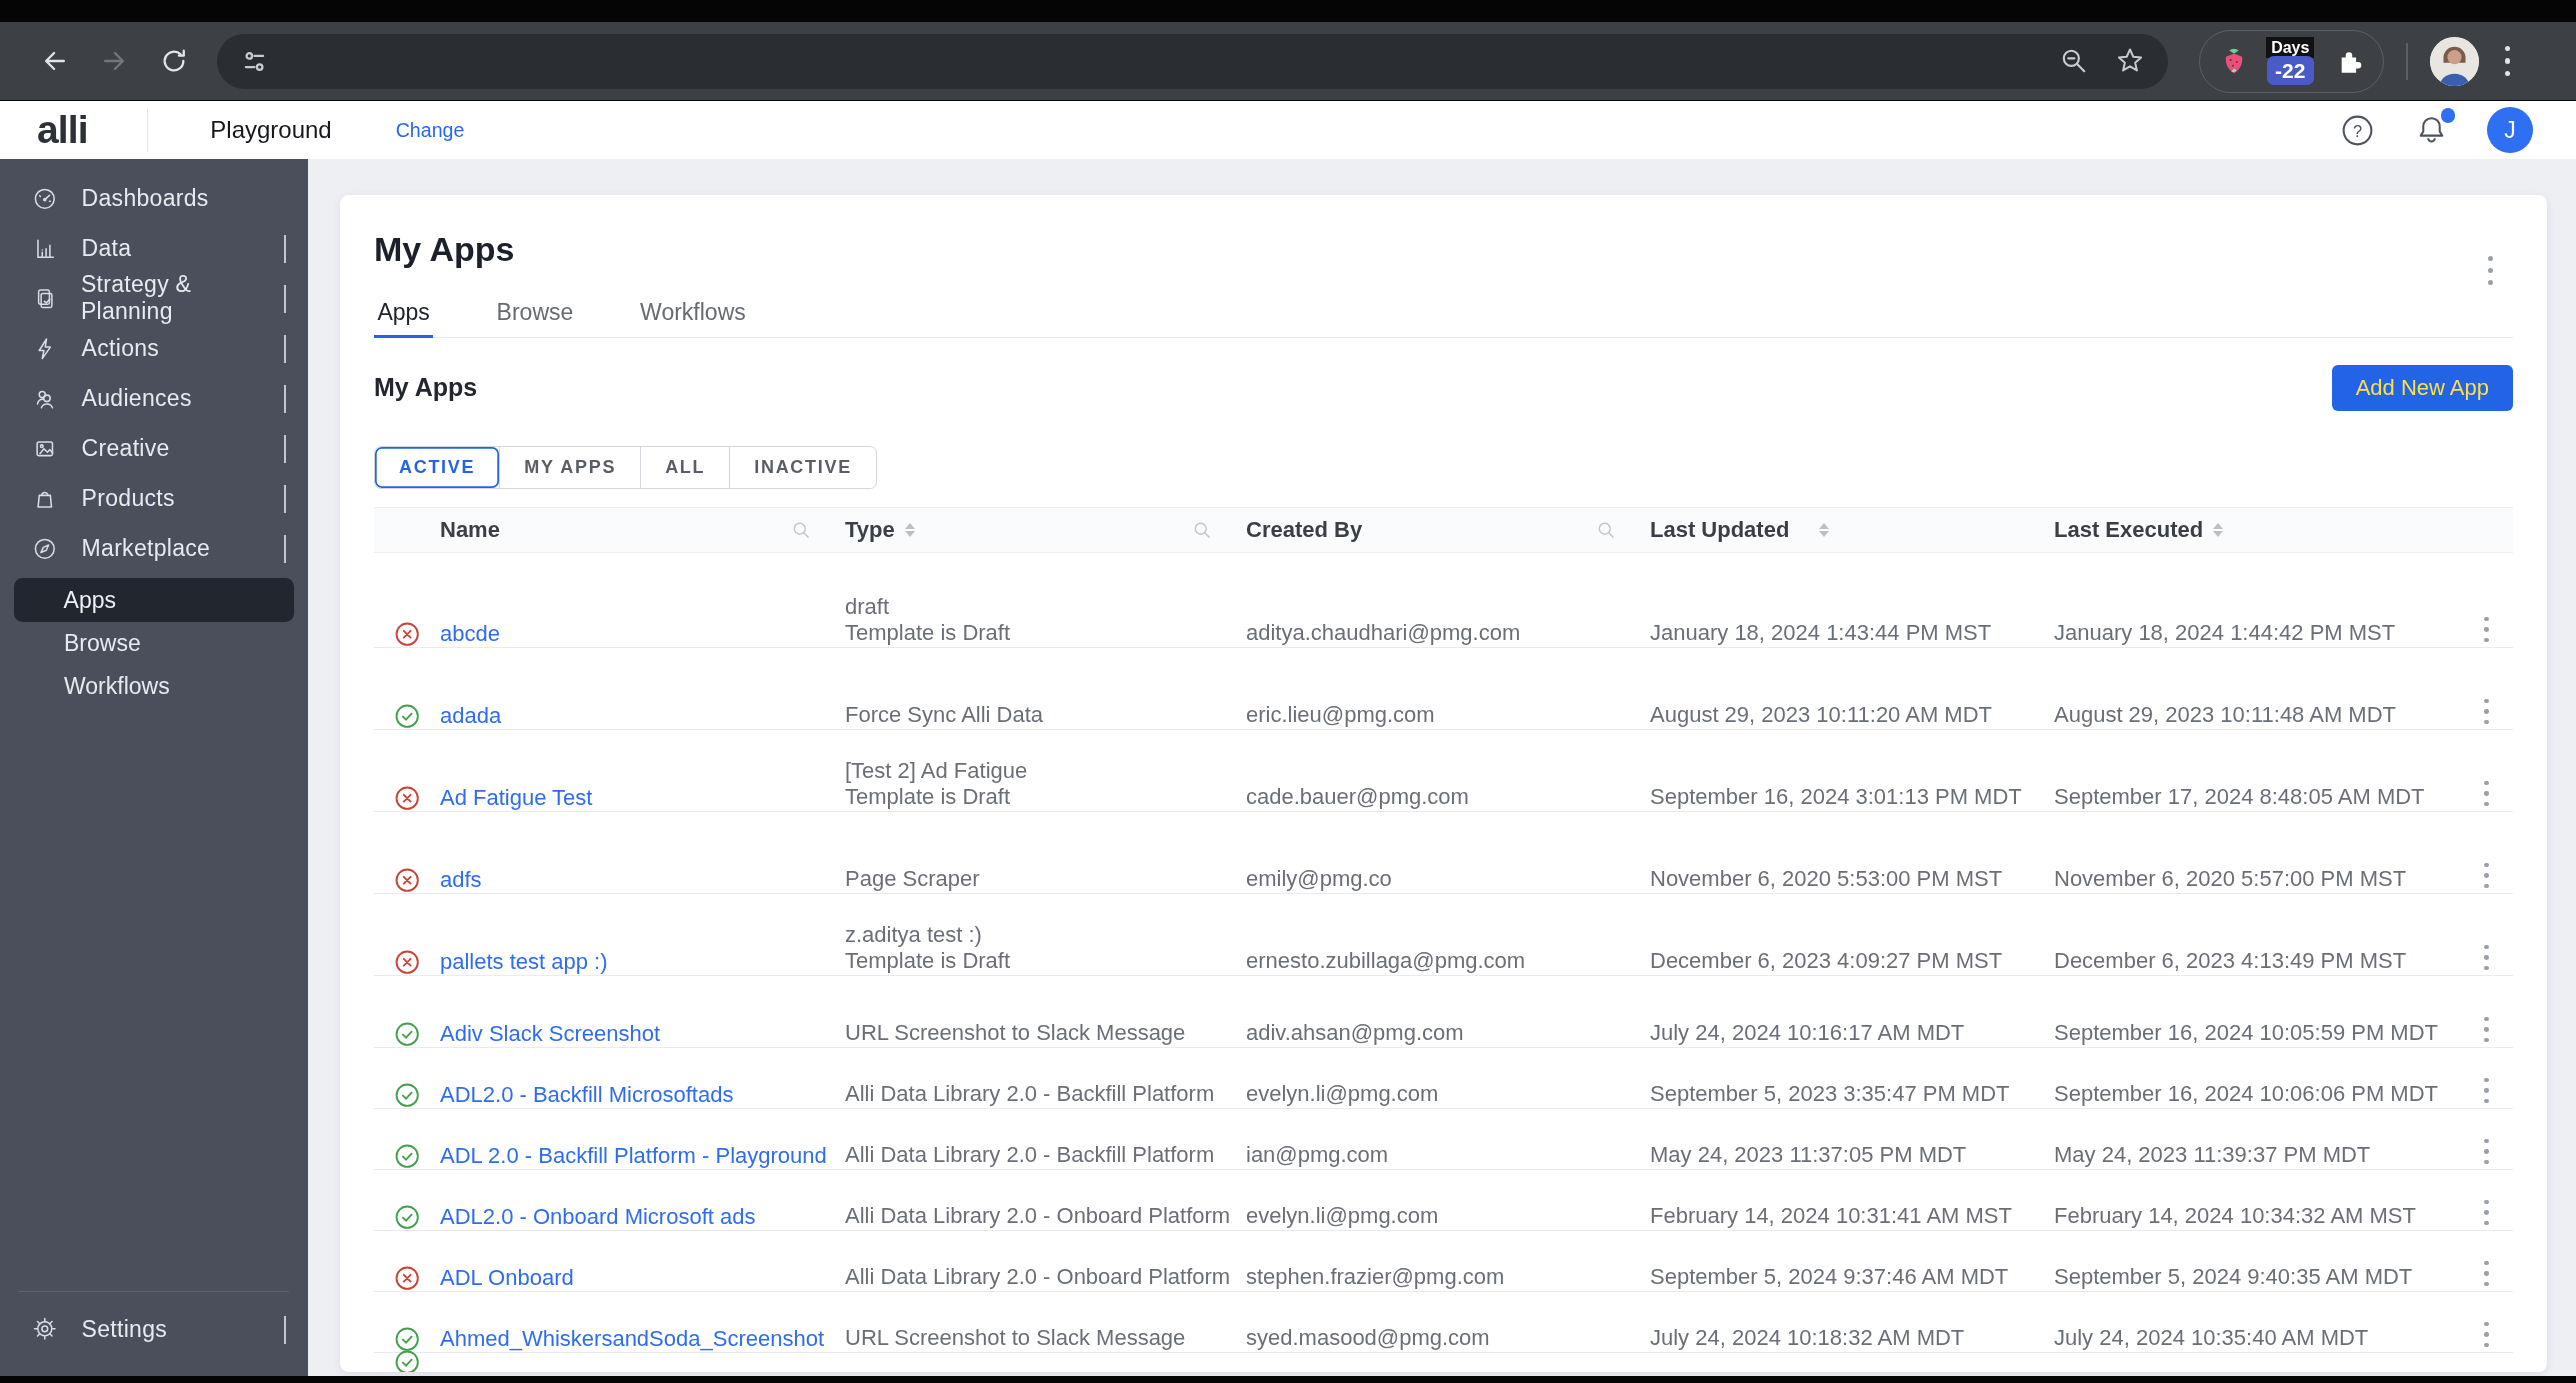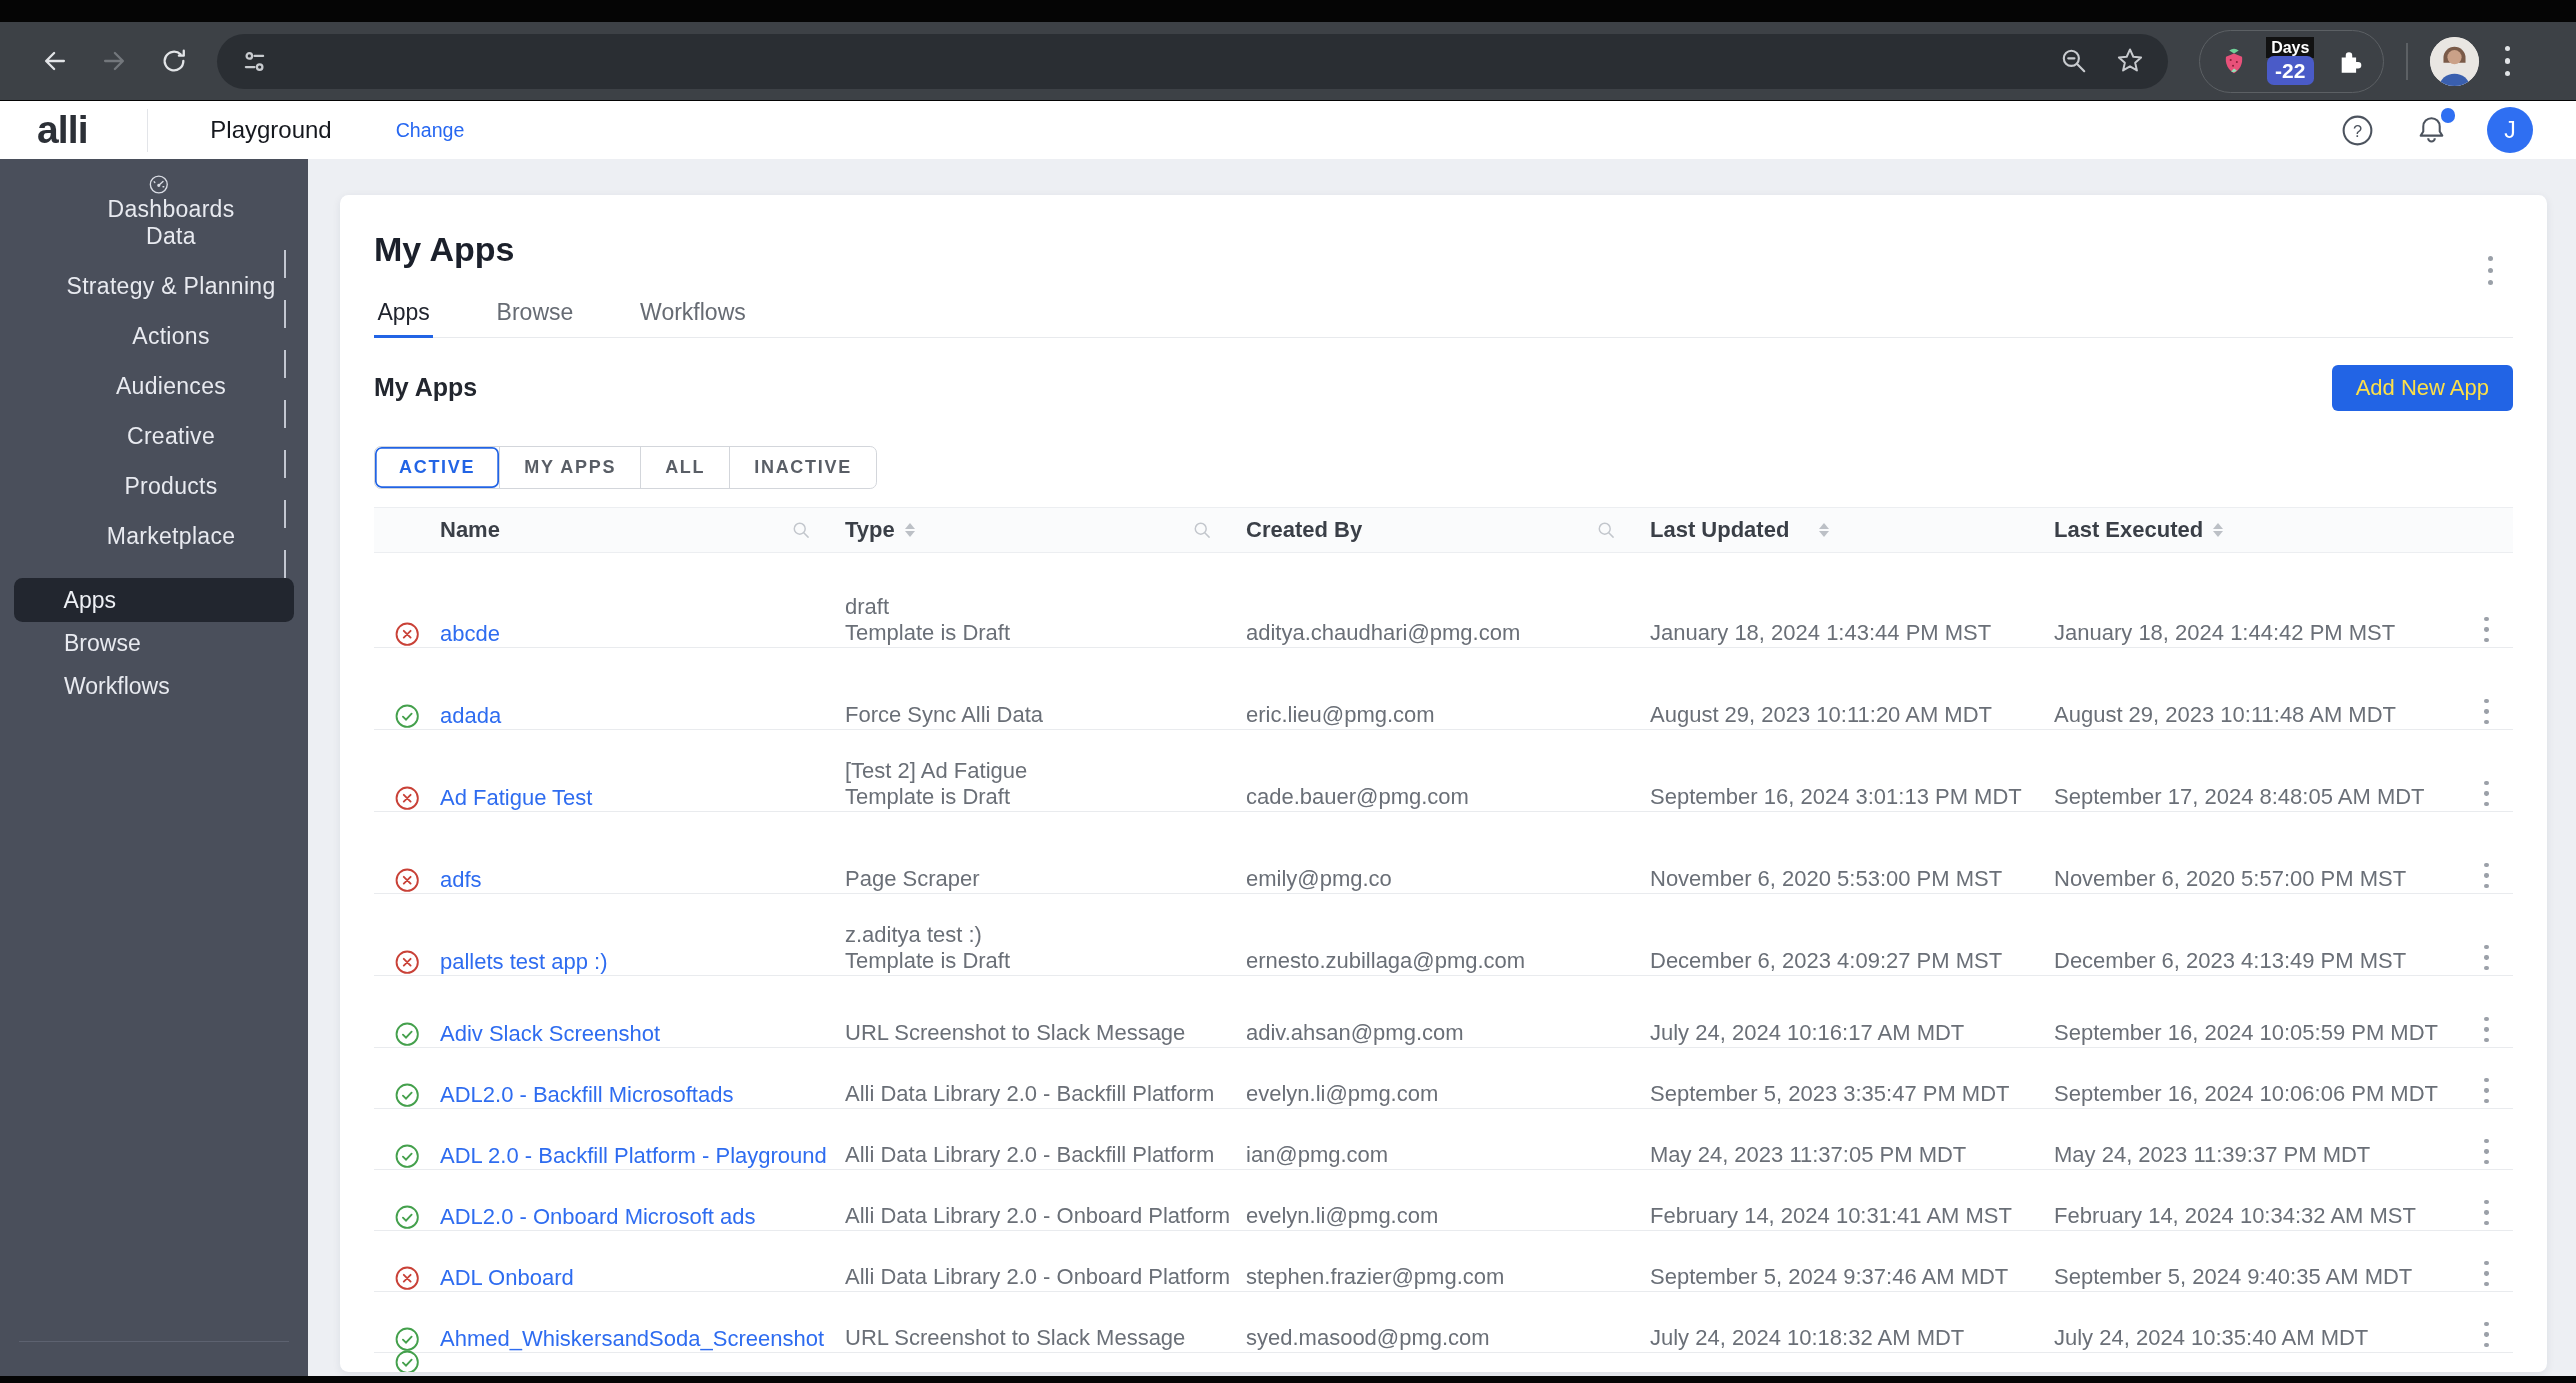--- a/index.html
+++ b/index.html
@@ -38,21 +38,21 @@
   .appbar-right { margin-left:auto; display:flex; align-items:center; gap:37px; padding-right:43px; }
   .bell-wrap { position:relative; }
   .bell-dot { position:absolute; top:-3.4px; right:-5.1px; width:14.5px; height:14.5px; border-radius:50%; background:#2f6ff2; }
   .avatar-j { width:46px; height:46px; border-radius:50%; background:#2f6ff2; color:#fff; font-size:23px;
               display:flex; align-items:center; justify-content:center; }
 
   
   .sidebar { position:absolute; top:158px; left:0; bottom:6.8px; width:308px; background:#4a4f5b; z-index:2;
              padding-top:15.3px; }
   .side-item { height:50px; display:flex; align-items:center; padding:0 22px 0 32px; color:#e8eaf0;
-               font-size:23px; cursor:pointer;flex-direction:column; }
+               font-size:23px; cursor:pointer; }
   .side-item .lbl { margin-left:24px; letter-spacing:0.3px; }
   .side-item .chev { margin-left:auto; }
   .chev-r { width:11px; height:11px; border-right:2.1px solid #c3c7d1; border-bottom:2.1px solid #c3c7d1;
             transform:rotate(-45deg); }
   .chev-d { width:11px; height:11px; border-right:2.1px solid #c3c7d1; border-bottom:2.1px solid #c3c7d1;
             transform:rotate(45deg); }
   .sub-pill { margin:5.1px 13.6px 0 13.6px; height:44px; border-radius:8.5px; display:flex; align-items:center;
               padding-left:50px; font-size:23px; color:#eef0f5; cursor:pointer; }
   .sub-pill.sel { background:#22262f; }
   .sub-plain { height:43px; display:flex; align-items:center; padding-left:64px; font-size:23px;
@@ -291,20 +291,29 @@
   </div>
   <div class="sub-plain">
     <span>Browse</span>
   </div>
   <div class="sub-plain">
     <span>Workflows</span>
   </div>
 
   <div class="side-bottom">
     <div class="side-hr"></div>
+    <div class="side-item">
+      <svg width="25.6" height="25.6" viewBox="0 0 30 30" fill="none" stroke="#d9dce4" stroke-width="1.8" stroke-linecap="round">
+          <circle cx="15" cy="15" r="8.2"></circle>
+          <circle cx="15" cy="15" r="3.4"></circle>
+          <path d="M23.4 15 H27 M15 23.4 V27 M6.6 15 H3 M15 6.6 V3 M20.9 20.9 l2.6 2.6 M9.1 20.9 l-2.6 2.6 M9.1 9.1 L6.5 6.5 M20.9 9.1 l2.6-2.6"></path>
+        </svg>
+      <span class="lbl">Settings</span>
+      <span class="chev"><i class="chev-r"></i></span>
+    </div>
   </div>
 </div>
 
 <div class="main">
   <div class="card">
 
     <h1 class="page-title">My Apps</h1>
     <div class="card-kebab">
         <i></i>
         <i></i>

